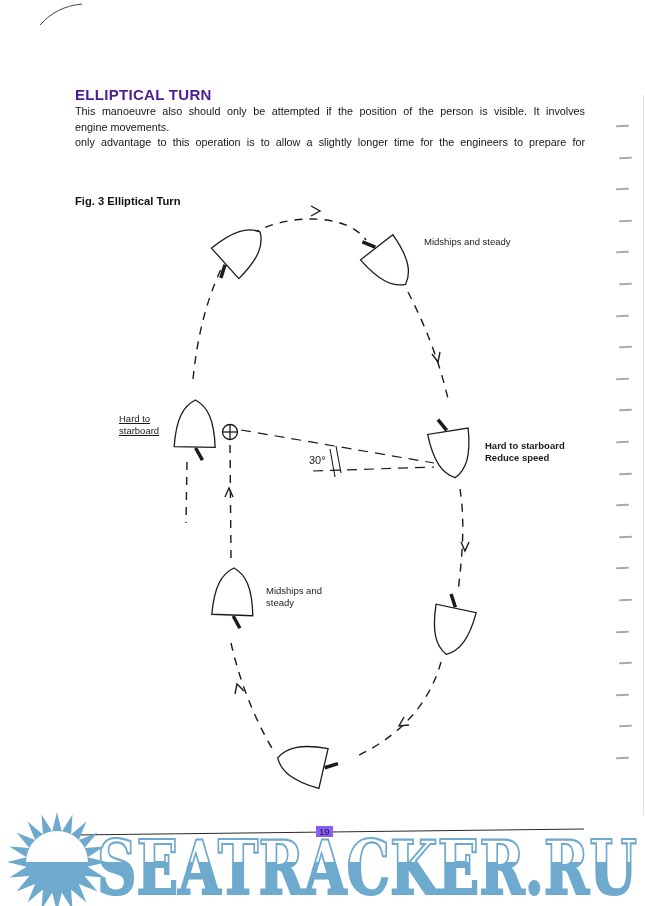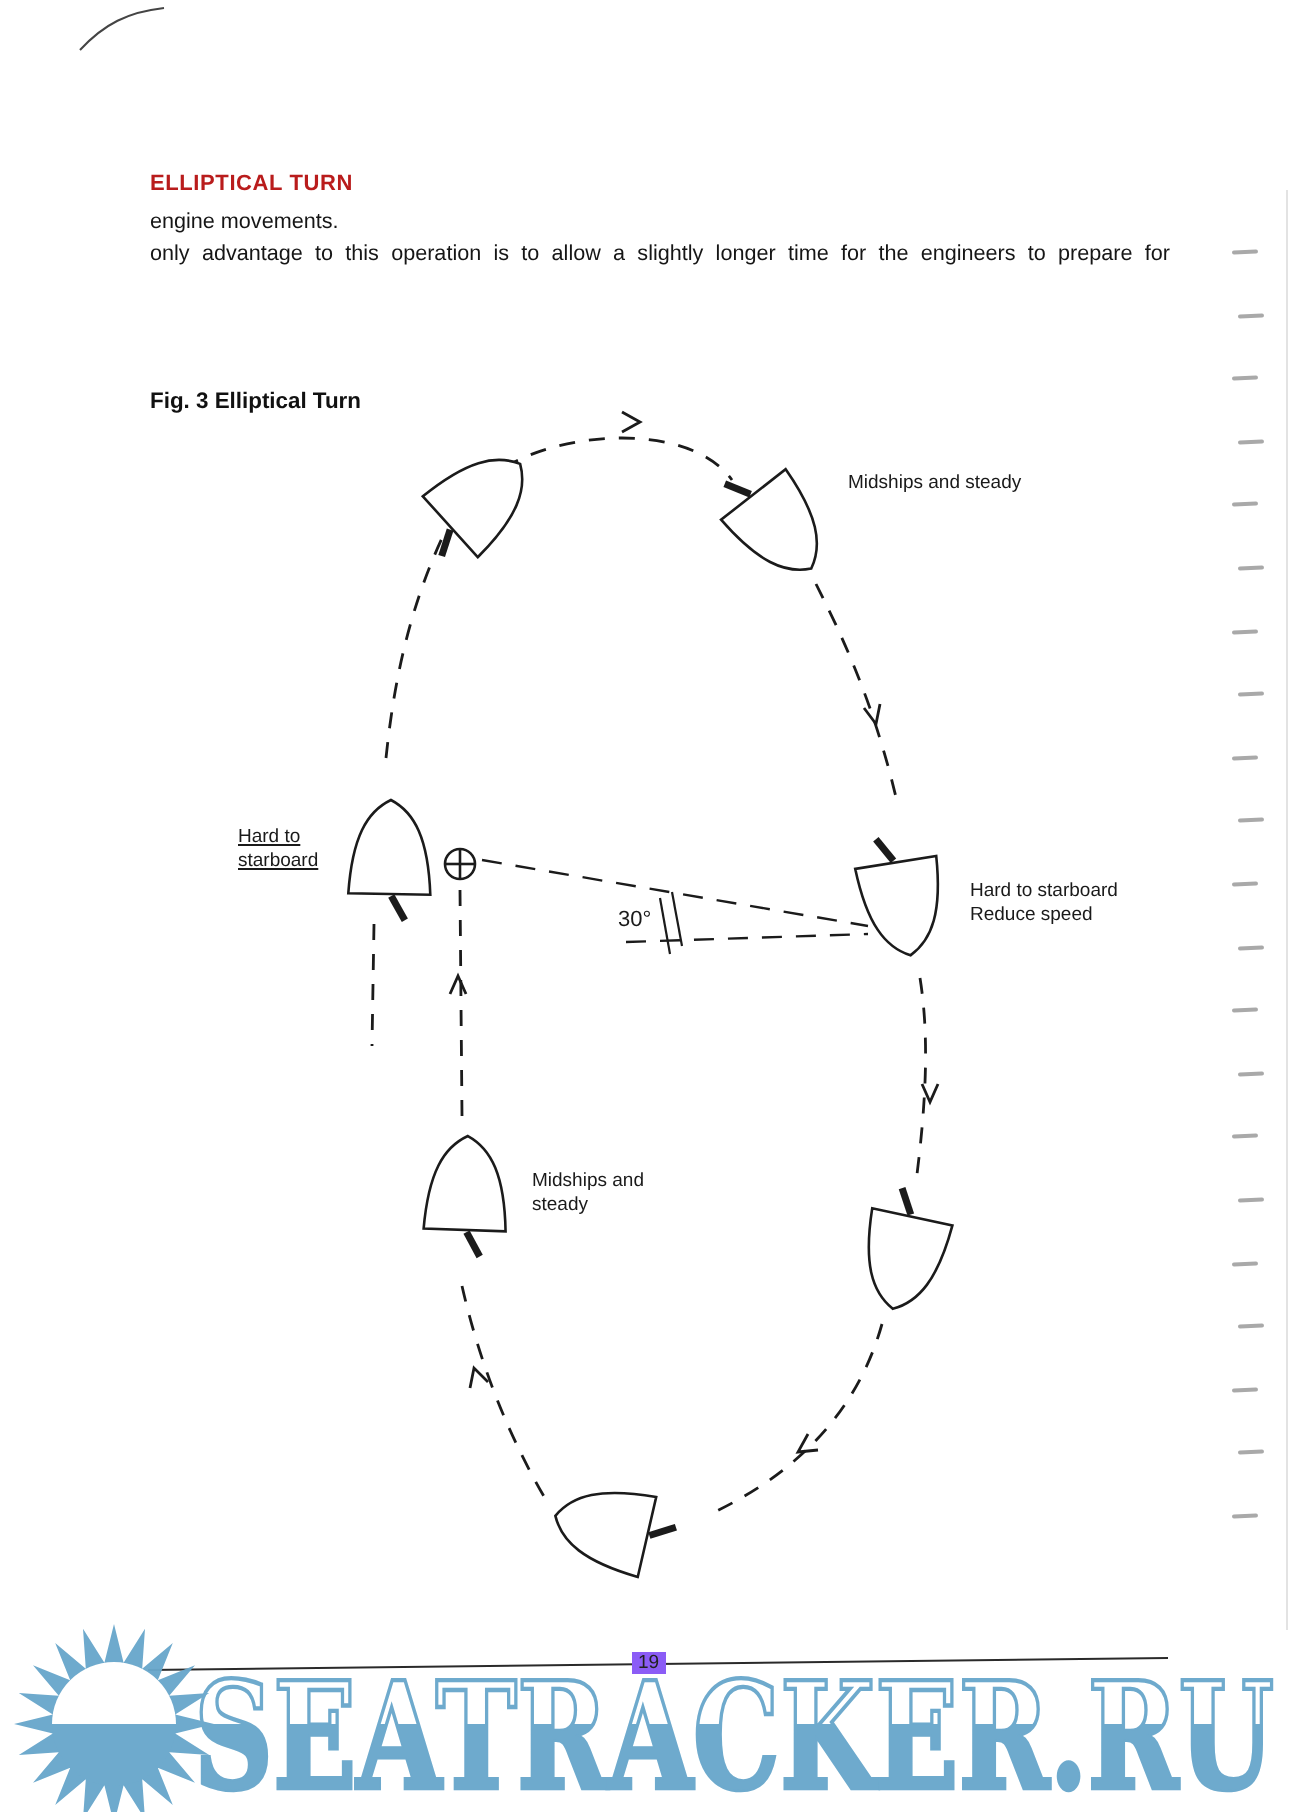--- a/index.html
+++ b/index.html
@@ -6,22 +6,22 @@
   body{
     width:645px;height:906px;
     background:#ffffff;
     position:relative;
     overflow:hidden;
     font-family:"Liberation Sans",sans-serif;
     color:#161616;
   }
   .title{
     position:absolute;left:75px;top:86px;
-    font-size:11px;font-weight:bold;letter-spacing:.3px;
-    color:#b91c1c;
+    font-size:15px;font-weight:bold;letter-spacing:.3px;
+    color:#4c1d95;
   }
   .para{position:absolute;left:75px;top:104px;width:510px;}
   .para-line{
     width:510px;
     font-size:10.8px;line-height:15.5px;
     text-align:justify;text-align-last:justify;
     color:#161616;
   }
   .para-line.last{text-align-last:left;}
   .figcap{
@@ -79,20 +79,21 @@
     <div class="binder-dash" style="top: 631px; left: 616px;"></div>
     <div class="binder-dash" style="top: 662px; left: 619px;"></div>
     <div class="binder-dash" style="top: 694px; left: 616px;"></div>
     <div class="binder-dash" style="top: 725px; left: 619px;"></div>
     <div class="binder-dash" style="top: 757px; left: 616px;"></div>
   </div>
 <div class="page-edge"></div>
 
 <div class="title">ELLIPTICAL TURN</div>
 <div class="para">
+  <div class="para-line">This manoeuvre also should only be attempted if the position of the person is visible.  It involves</div>
   <div class="para-line last">engine movements.</div>
   <div class="para-line">only advantage to this operation is to allow a slightly longer time for the engineers to prepare for</div>
 </div>
 <div class="figcap">Fig. 3 Elliptical Turn</div>
 
 <svg id="diagram-svg" width="645" height="906" viewBox="0 0 645 906">
   <defs>
     <g id="ship">
       <path d="M 0,-27 C -12,-21 -19,-8 -20.5,20 L 20.5,20 C 19,-8 12,-21 0,-27 Z" fill="#ffffff" stroke="#1b1b1b" stroke-width="1.3"></path>
       <line x1="1" y1="21" x2="8" y2="33" stroke="#1b1b1b" stroke-width="3.5"></line>
@@ -147,21 +148,21 @@
 
   <path d="M 74,835 L 584,829" fill="none" stroke="#2a2a2a" stroke-width="1"></path>
 </svg>
 
 <div class="labels-layer">
   <div class="dlabel" style="left:424px;top:236px;">Midships and steady</div>
   <div class="dlabel" style="left:119px;top:413px;text-decoration:underline;">
     <div>Hard to</div>
     <div>starboard</div>
   </div>
-  <div class="dlabel" style="left:485px;top:440px;">
+  <div class="dlabel" style="left:485px;top:440px;font-weight:bold;">
     <div>Hard to starboard</div>
     <div>Reduce speed</div>
   </div>
   <div class="dlabel" style="left:266px;top:585px;">
     <div>Midships and</div>
     <div>steady</div>
   </div>
   <div class="angle-label">30°</div>
 </div>
 

